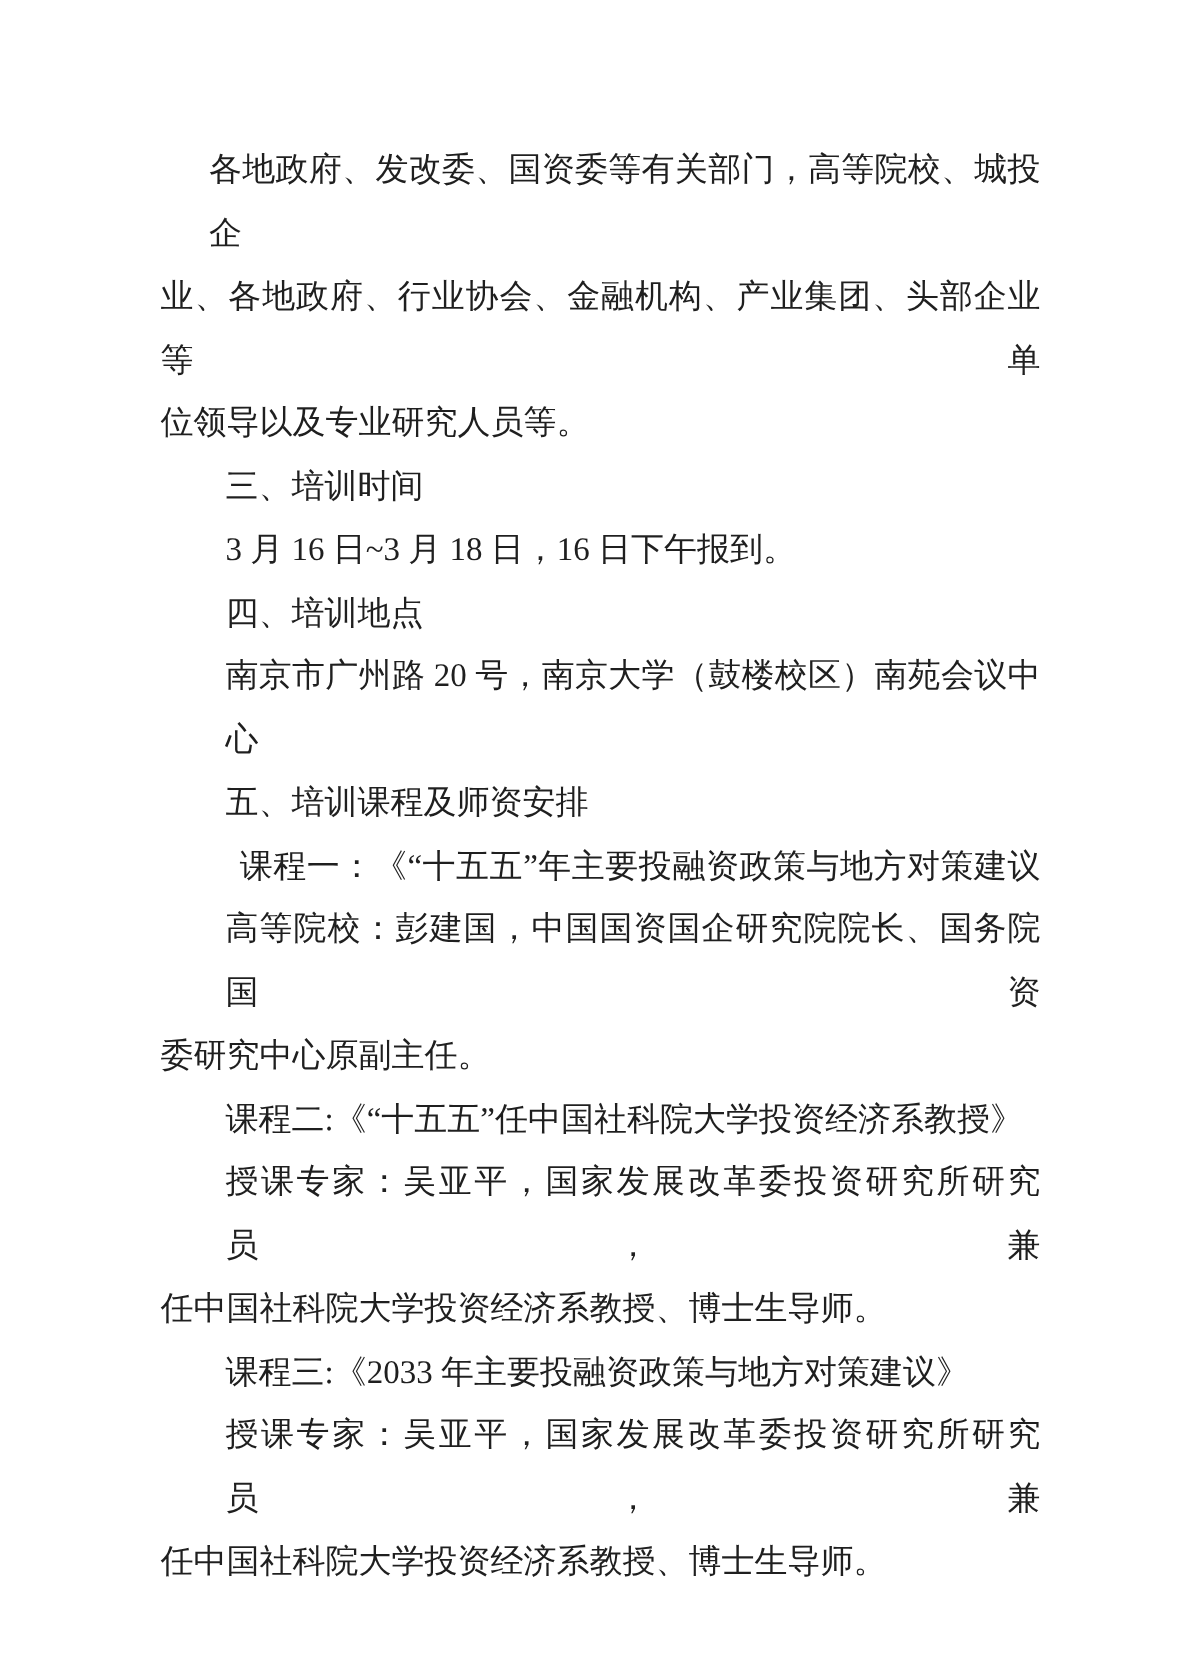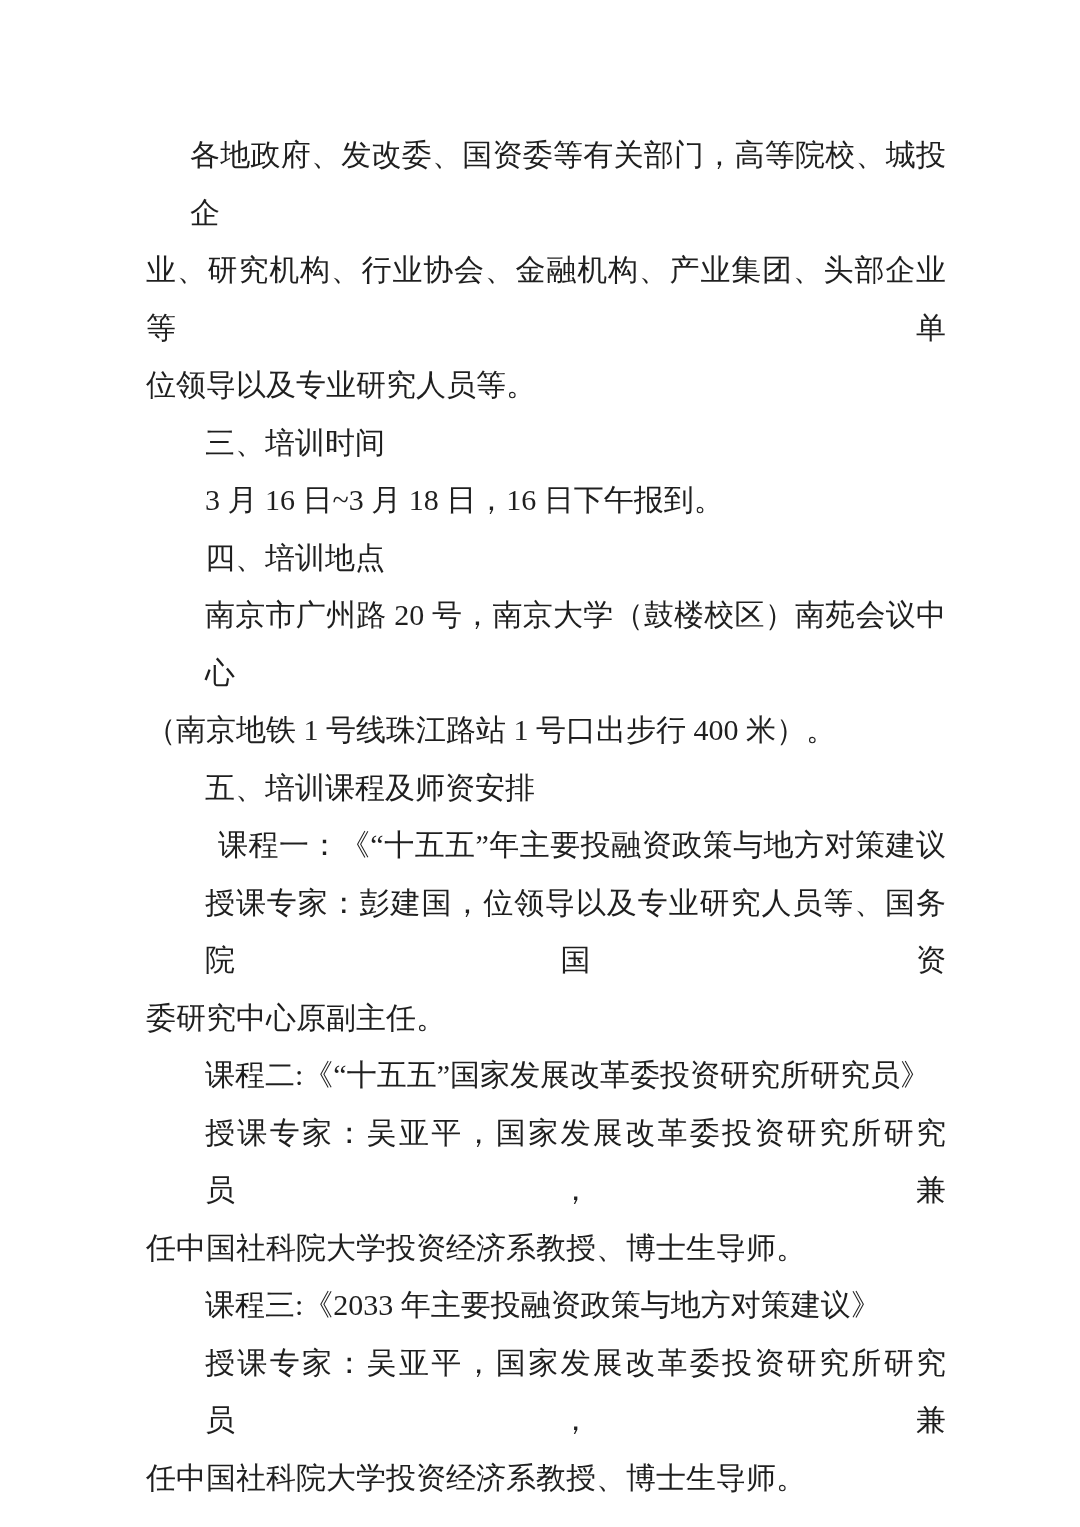--- a/index.html
+++ b/index.html
@@ -36,37 +36,36 @@
   .ind-first { padding-left: 44px; }  
   .ind-2     { padding-left: 59px; }  
   .ind-c1    { padding-left: 72px; }  
 </style>
 </head>
 <body>
 
 <div class="page">
 
   <div class="line fill ind-first">各地政府、发改委、国资委等有关部门，高等院校、城投企</div>
-  <div class="line fill">业、研究机构、行业协会、金融机构、产业集团、头部企业等单</div>
+  <div class="line fill">业、各地政府、行业协会、金融机构、产业集团、头部企业等单</div>
   <div class="line">位领导以及专业研究人员等。</div>
 
   <div class="line b ind-2">三、培训时间</div>
   <div class="line ind-2">3 月 16 日~3 月 18 日，16 日下午报到。</div>
 
   <div class="line b ind-2">四、培训地点</div>
   <div class="line fill ind-2">南京市广州路 20 号，南京大学（鼓楼校区）南苑会议中心</div>
-  <div class="line">（南京地铁 1 号线珠江路站 1 号口出步行 400 米）。</div>
 
   <div class="line b ind-2">五、培训课程及师资安排</div>
 
   <div class="line b fill ind-c1">课程一：《“十五五”年主要投融资政策与地方对策建议</div>
-  <div class="line fill ind-2">授课专家：彭建国，位领导以及专业研究人员等、国务院国资</div>
+  <div class="line fill ind-2">高等院校：彭建国，中国国资国企研究院院长、国务院国资</div>
   <div class="line">委研究中心原副主任。</div>
 
-  <div class="line b ind-2">课程二:《“十五五”国家发展改革委投资研究所研究员》</div>
+  <div class="line b ind-2">课程二:《“十五五”任中国社科院大学投资经济系教授》</div>
   <div class="line fill ind-2">授课专家：吴亚平，国家发展改革委投资研究所研究员，兼</div>
   <div class="line">任中国社科院大学投资经济系教授、博士生导师。</div>
 
   <div class="line b ind-2">课程三:《2033 年主要投融资政策与地方对策建议》</div>
   <div class="line fill ind-2">授课专家：吴亚平，国家发展改革委投资研究所研究员，兼</div>
   <div class="line">任中国社科院大学投资经济系教授、博士生导师。</div>
 
 </div>
 
 </body></html>

